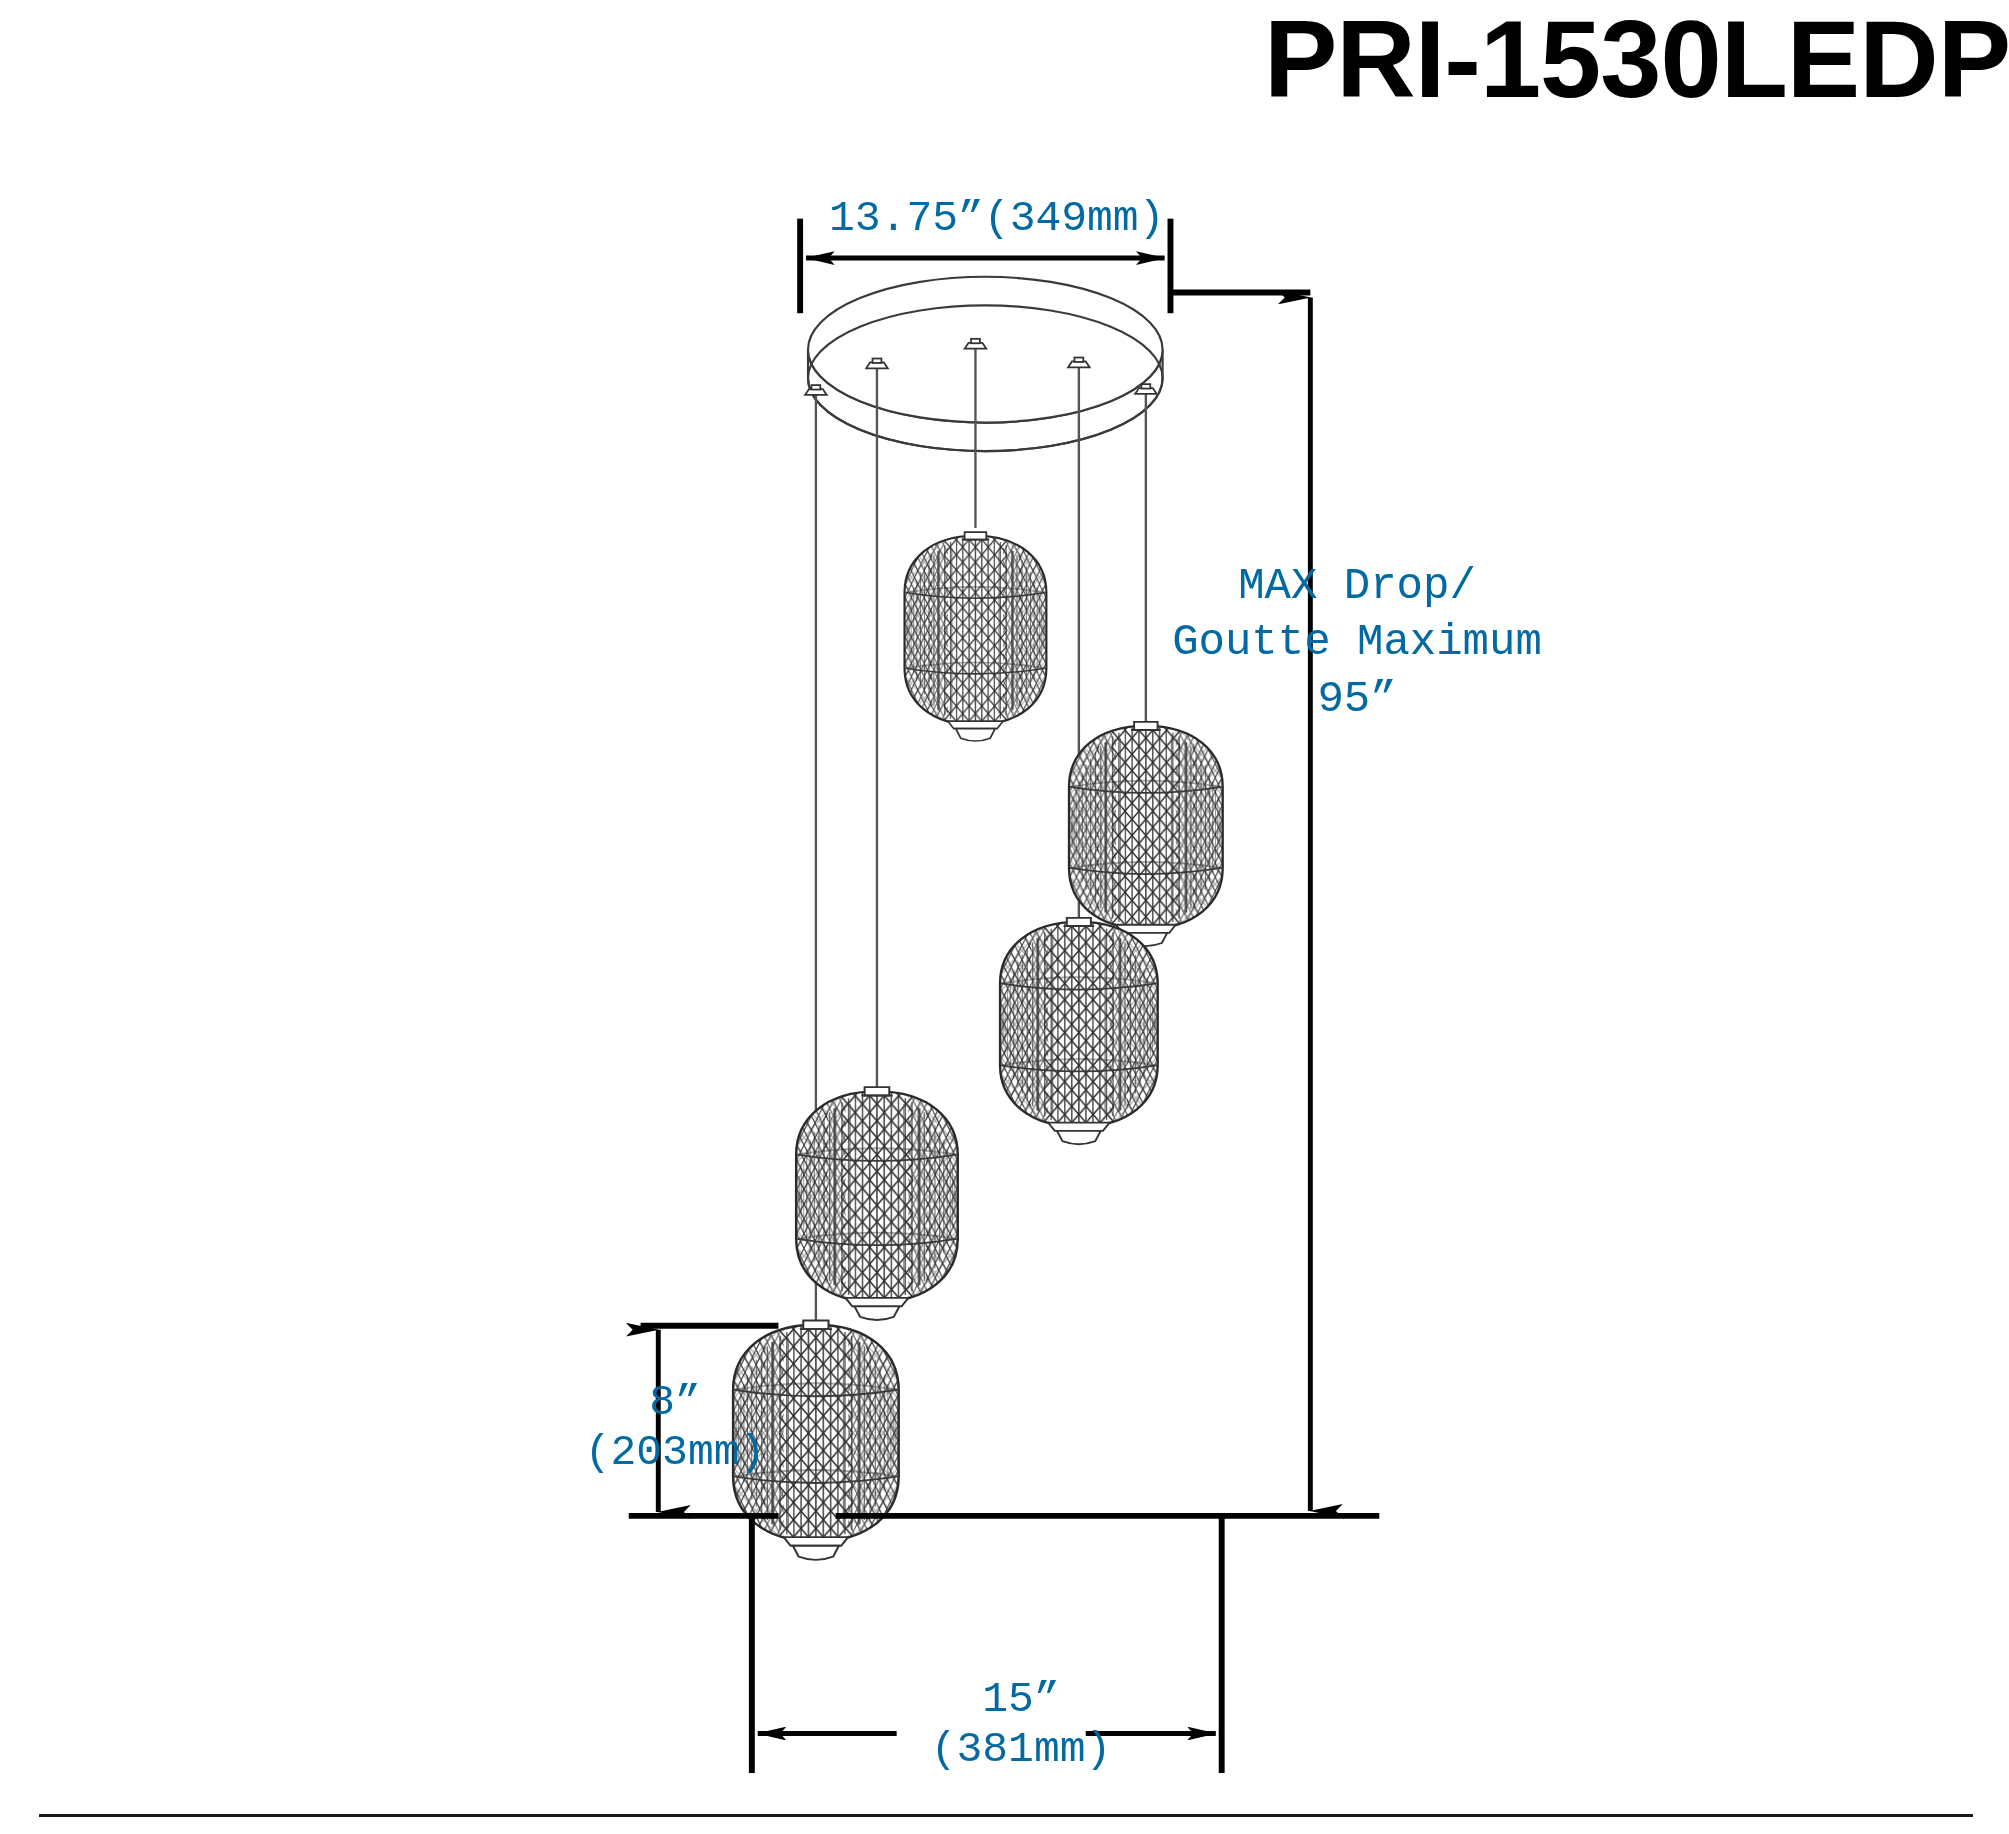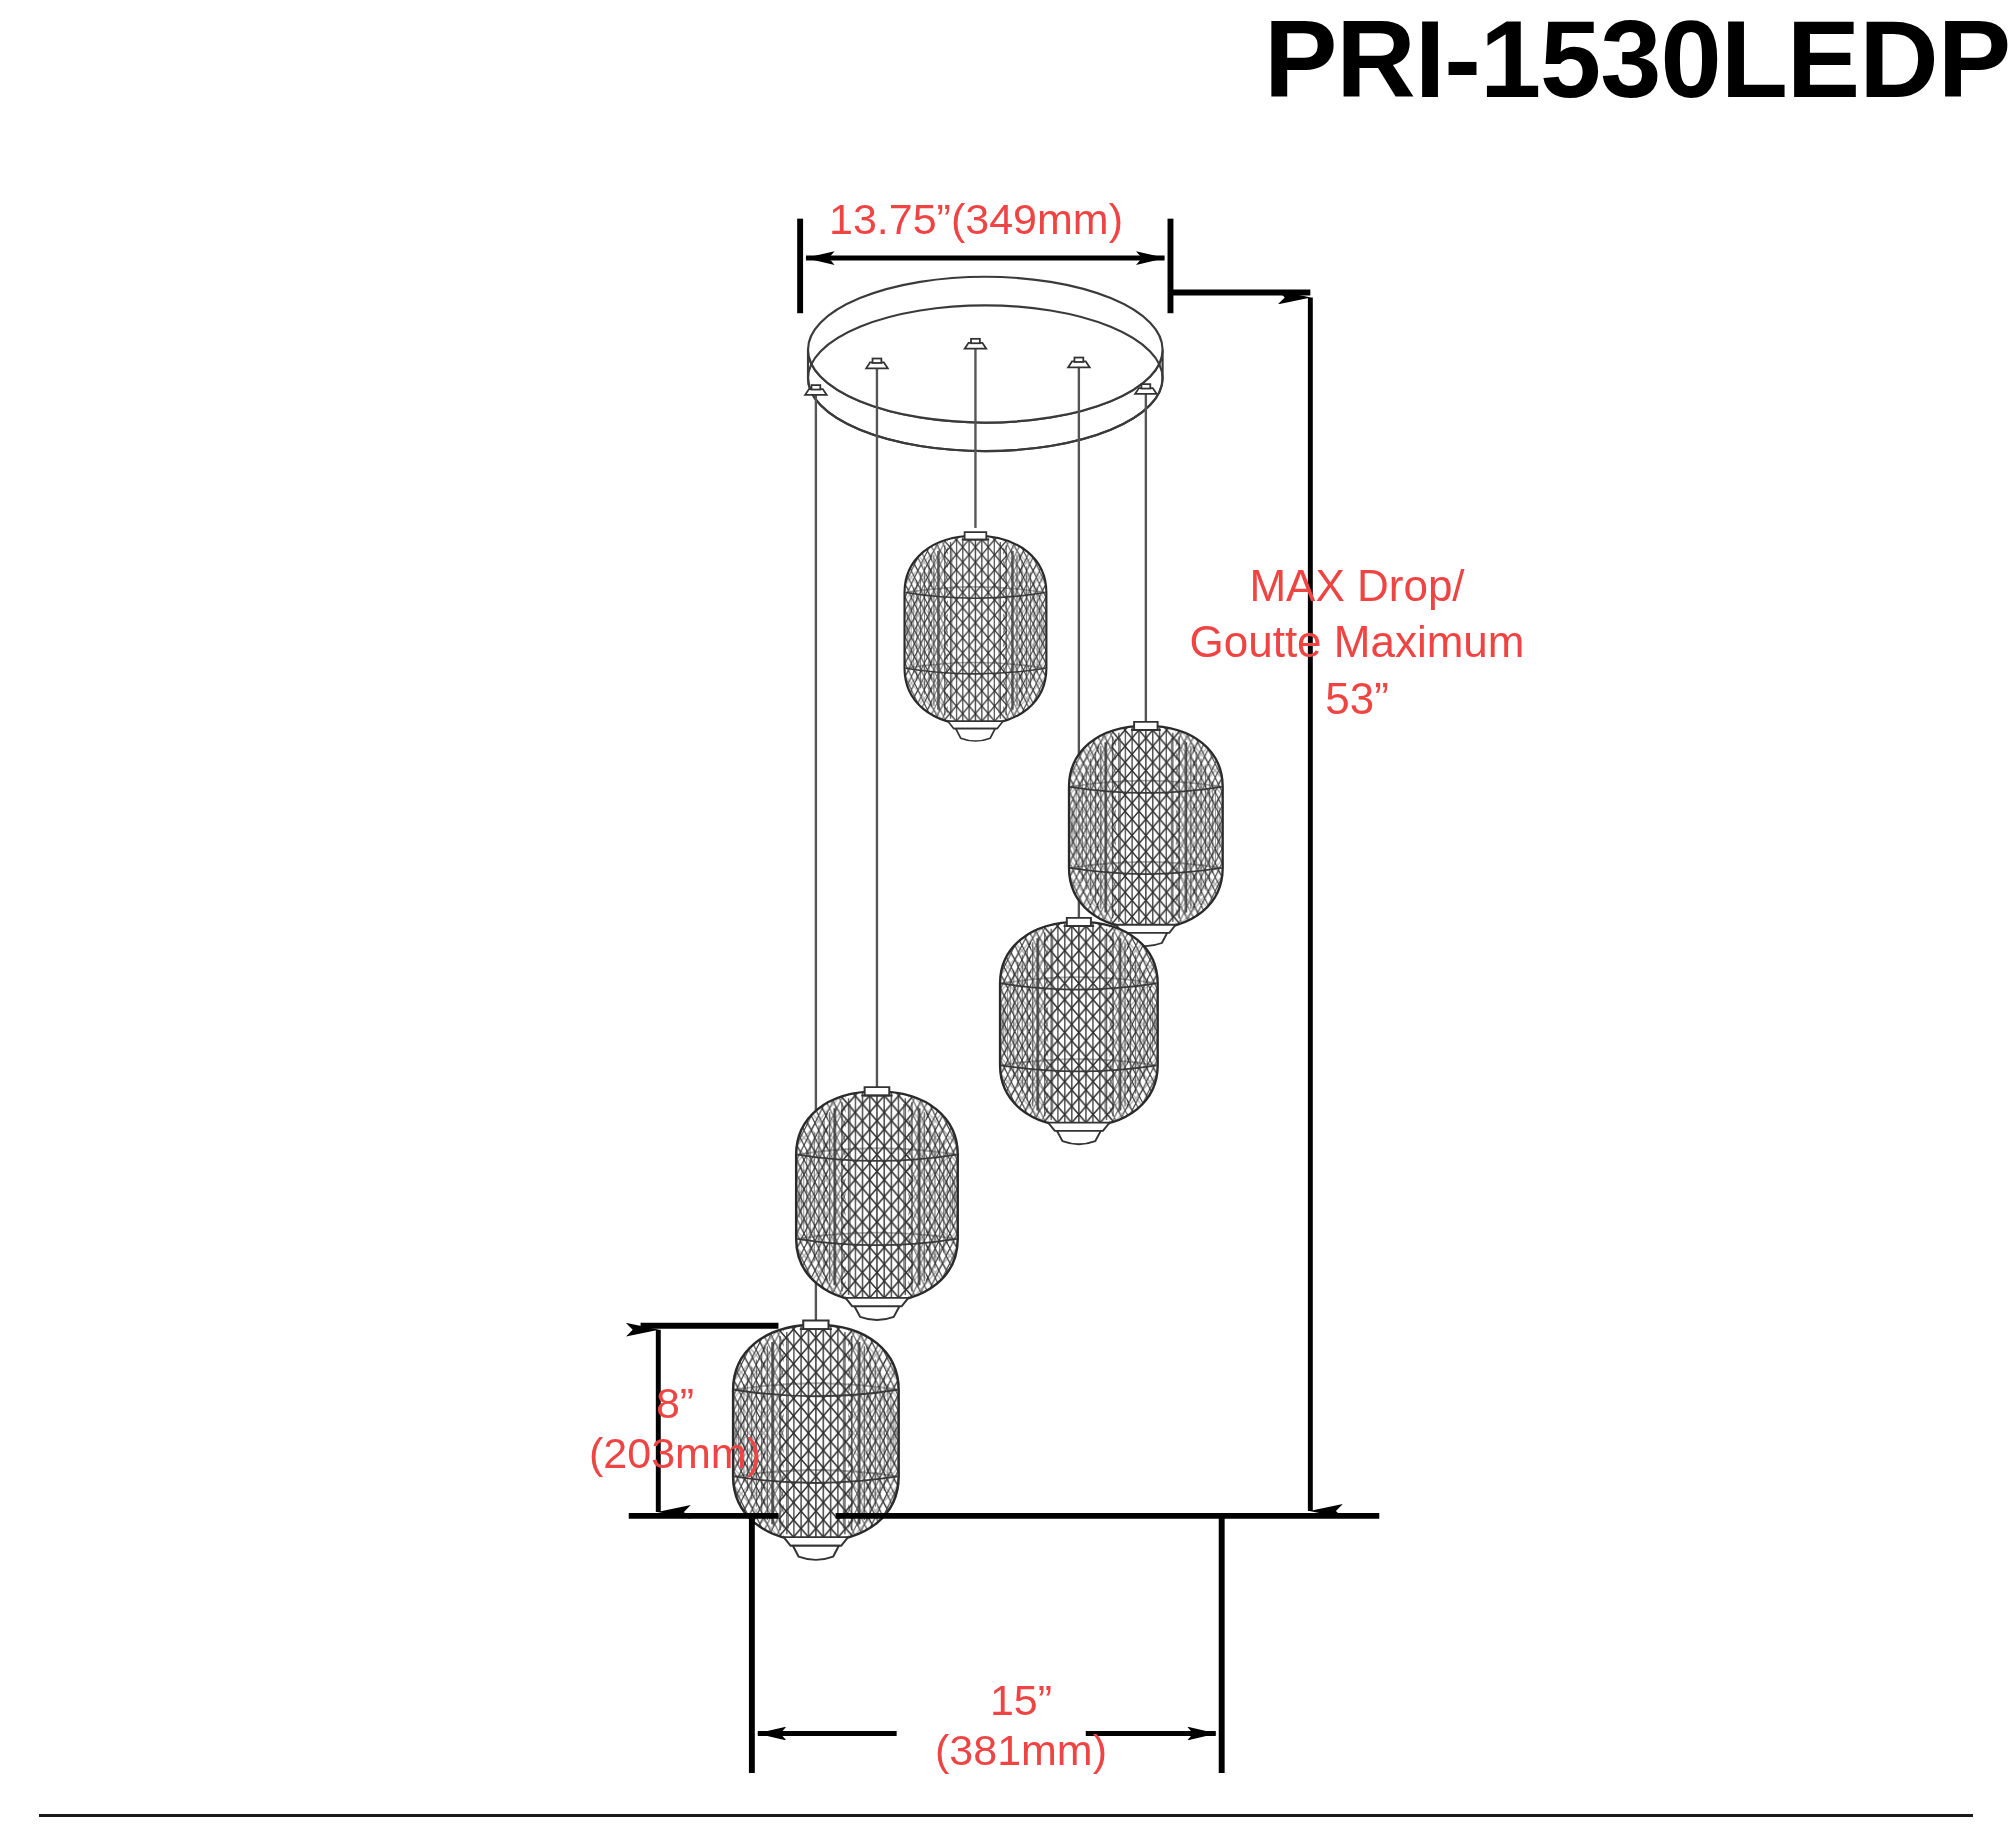--- a/index.html
+++ b/index.html
@@ -40,24 +40,24 @@
     width: 2010px;
     height: 1834px;
   }
   #stage svg {
     display: block;
   }
 
   
   .dimlabel {
     position: absolute;
-    font-family: Liberation Sans, sans-serif;
+    font-family: Liberation Mono, monospace;
     font-size: 43px;
     line-height: 1.17;
-    color: #ef4444;
+    color: #0369a1;
     white-space: nowrap;
   }
   #dim-top-label {
     left: 829px;
     top: 194px;
   }
   #dim-left-label {
     left: 552px;
     top: 1378px;
     text-align: center;
@@ -571,21 +571,21 @@
   </g>
 
 </svg>
 </div>
 
 <div class="dimlabel" id="dim-top-label">13.75”(349mm)</div>
 
 <div class="dimlabel" id="maxdrop-label">
   <span>MAX Drop/</span>
   <span>Goutte Maximum</span>
-  <span>53”</span>
+  <span>95”</span>
 </div>
 
 <div class="dimlabel" id="dim-left-label">
   <span class="l1">8”</span>
   <span class="l2">(203mm)</span>
 </div>
 
 <div class="dimlabel" id="dim-bottom-label">
   <span class="l1">15”</span>
   <span class="l2">(381mm)</span>

